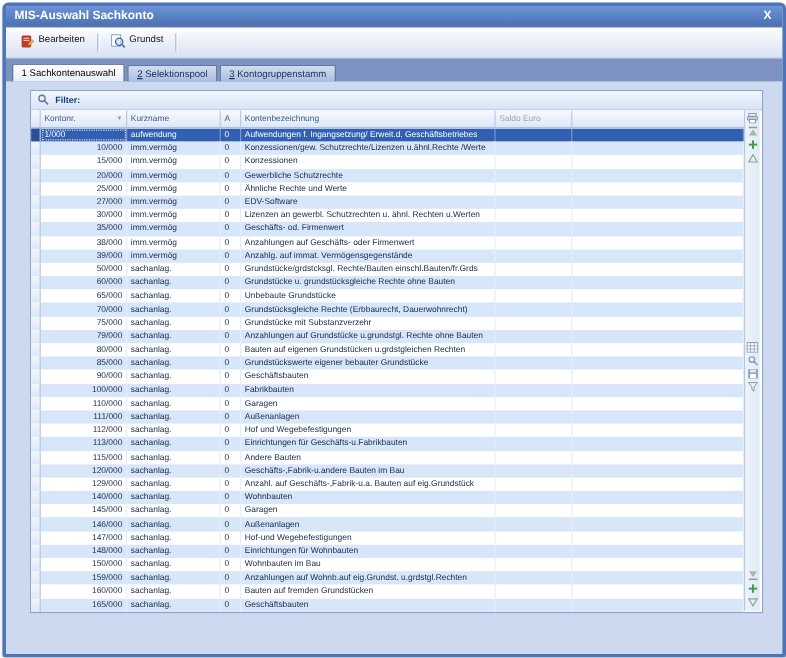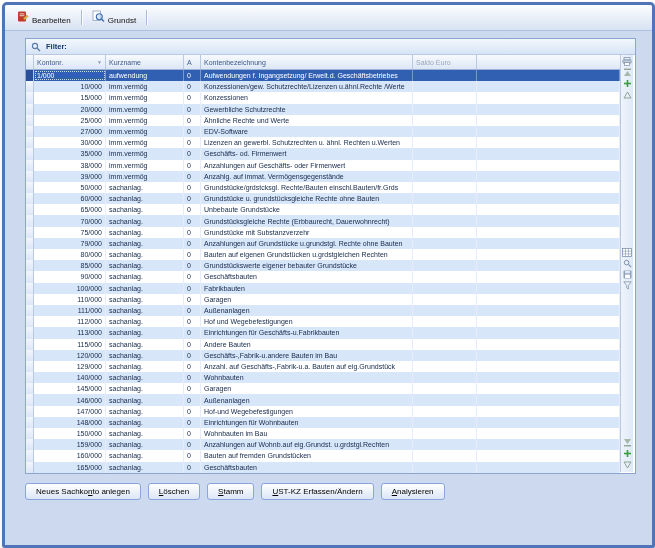--- a/index.html
+++ b/index.html
@@ -6,21 +6,21 @@
   .window{position:relative;width:647px;height:540px;margin:2px 0 0 2px;border:3px solid #5074b8;
     border-radius:5px 5px 3px 3px;background:#ccd9ef;box-shadow:2px 3px 4px rgba(70,90,130,.45);
     overflow:hidden;box-sizing:content-box;}
   
   .titlebar{height:17px;background:linear-gradient(#6b93d7,#4a70b0);border-bottom:1px solid #3c5f9e;
     display:flex;align-items:center;padding:0 7px;color:#fff;font-size:10px;font-weight:bold;}
   .titlebar .close{margin-left:auto;font-size:10px;font-weight:bold;cursor:pointer;padding:0 2px;}
   
   .toolbar{height:25px;background:linear-gradient(#fcfdff,#d8e2f2);border-bottom:1px solid #aebfdc;
     display:flex;align-items:center;padding:0 5px;}
-  .tb-btn{display:flex;align-items:flex-end;gap:3px;border:1px solid transparent;background:transparent;
+  .tb-btn{display:flex;align-items:flex-start;gap:3px;border:1px solid transparent;background:transparent;
     font-size:8px;color:#111;padding:2px 5px;font-family:inherit;cursor:pointer;}
   .tb-sep{width:1px;height:15px;background:#a9bbd6;box-shadow:1px 0 0 #fff;margin:0 4px;}
   
   .tabstrip{height:17px;background:#7d92c0;display:flex;align-items:flex-end;padding:2px 0 0 5px;gap:2px;}
   .tab{font-size:8px;padding:2px 7px 2px 7px;border:1px solid #62799f;border-bottom:none;
     border-radius:2px 2px 0 0;color:#17305c;background:linear-gradient(#d2dcee,#aabce0);cursor:pointer;white-space:nowrap;}
   .tab.active{background:linear-gradient(#ffffff,#e7eef8);color:#000;position:relative;z-index:2;padding-bottom:3px;}
   
   .panel{height:404px;box-sizing:border-box;padding:7px 0 0 20px;background:#ccd9ef;}
   .grid{width:609px;border:1px solid #8ca5cf;background:#fff;}
@@ -63,20 +63,24 @@
   .footer{display:flex;gap:7px;margin:9px 0 0 0;}
   .btn{font-size:8px;font-family:inherit;padding:3px 10px;border:1px solid #8aa5dd;border-radius:3px;
     background:linear-gradient(#ffffff,#dce6f6);color:#000;cursor:pointer;white-space:nowrap;}
   u{text-decoration:underline;}
 </style>
 </head>
 <body>
 
 <div class="window">
 
+  <div class="titlebar">
+    <span>MIS-Auswahl Sachkonto</span>
+    <span class="close">X</span>
+  </div>
 
   <div class="toolbar">
     <button class="tb-btn">
       <span><svg width="13" height="13" viewBox="0 0 13 13">
             <rect x="2" y="1.5" width="8" height="10" rx="1.2" fill="#c0392b"></rect>
             <rect x="3.6" y="3.4" width="4.8" height="1" fill="#f3c9c2"></rect>
             <rect x="3.6" y="5.2" width="4.8" height="1" fill="#f3c9c2"></rect>
             <path d="M7.2 8.6 L10.8 5 L12.2 6.4 L8.6 10 Z" fill="#e6b34a" stroke="#9c7a22" stroke-width="0.4"></path>
           </svg></span>
       <span>Bearbeiten</span>
@@ -86,20 +90,25 @@
       <span><svg width="13" height="13" viewBox="0 0 13 13">
             <rect x="1" y="1" width="7.5" height="9.5" fill="#fff" stroke="#8ca0bd" stroke-width="0.8"></rect>
             <circle cx="7.3" cy="6.8" r="3" fill="rgba(190,215,245,.6)" stroke="#3f6db0" stroke-width="1.1"></circle>
             <line x1="9.4" y1="8.9" x2="12" y2="11.5" stroke="#3f6db0" stroke-width="1.4"></line>
           </svg></span>
       <span>Grundst</span>
     </button>
     <div class="tb-sep"></div>
   </div>
 
+  <div class="tabstrip">
+      <div class="tab active">1 Sachkontenauswahl</div>
+      <div class="tab"><u>2</u> Selektionspool</div>
+      <div class="tab"><u>3</u> Kontogruppenstamm</div>
+    </div>
 
   <div class="panel">
     <div class="grid">
 
       <div class="filter-row">
         <span><svg width="10" height="10" viewBox="0 0 10 10">
               <circle cx="4" cy="4" r="2.6" fill="none" stroke="#5b7aa6" stroke-width="1.1"></circle>
               <line x1="6" y1="6" x2="9" y2="9" stroke="#5b7aa6" stroke-width="1.3"></line>
             </svg></span>
         <span class="flabel">Filter:</span>
@@ -523,21 +532,14 @@
             </span>
           <span class="sic">
               <svg width="9" height="8" viewBox="0 0 9 8">
                 <path d="M4.5 7 L8 1 H1 Z" fill="none" stroke="#8fa695" stroke-width="1"></path>
               </svg>
             </span>
         </div>
       </div>
     </div>
 
-    <div class="footer">
-        <button class="btn">Neues Sachko<u>n</u>to anlegen</button>
-        <button class="btn"><u>L</u>öschen</button>
-        <button class="btn"><u>S</u>tamm</button>
-        <button class="btn"><u>U</u>ST-KZ Erfassen/Ändern</button>
-        <button class="btn"><u>A</u>nalysieren</button>
-      </div>
   </div>
 </div>
 
 </body></html>

